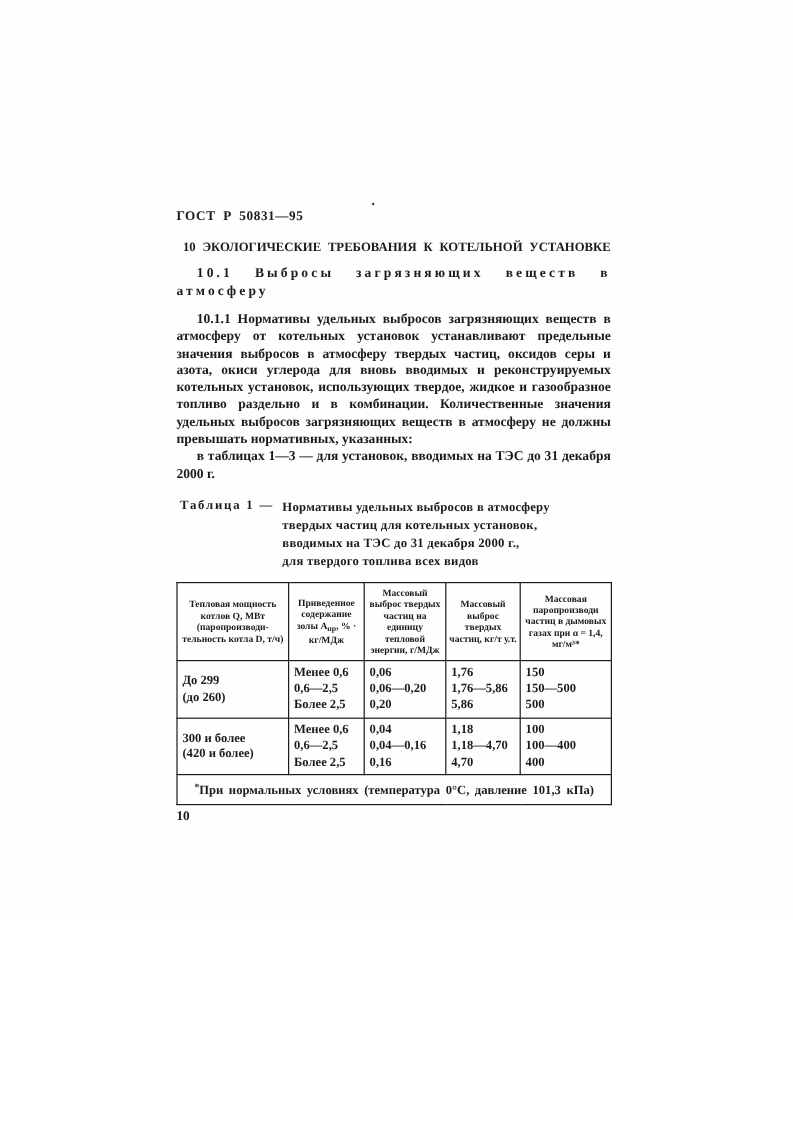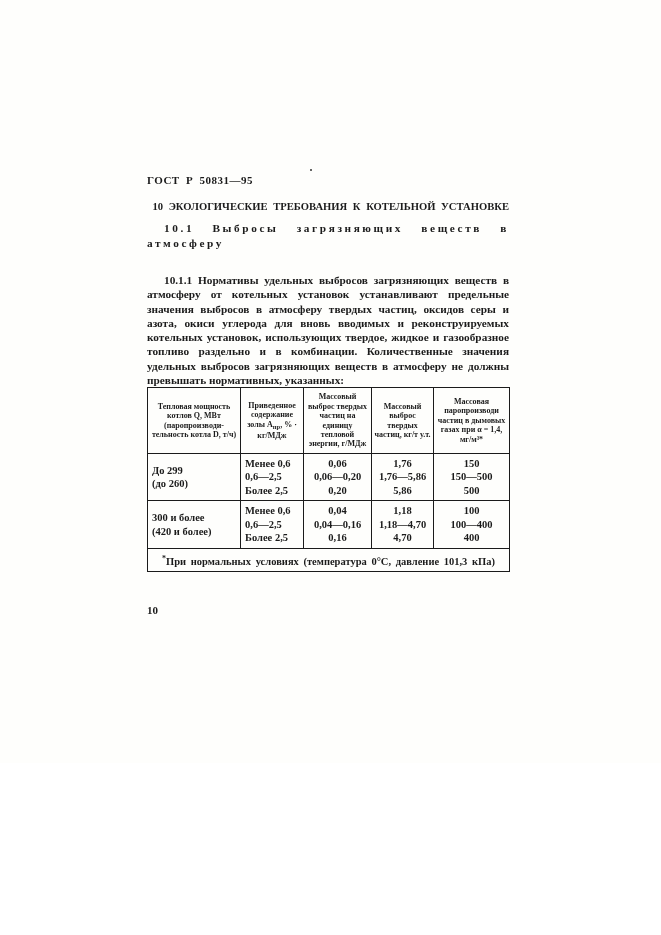--- a/index.html
+++ b/index.html
@@ -38,21 +38,21 @@
     word-spacing:3px;
     margin:11px 0 9px 0;
   }
   .sub-heading {
     font-size:11.3px; font-weight:bold;
     line-height:15px;
     letter-spacing:2.6px;
     word-spacing:5px;
     text-align:justify;
     text-indent:17px;
-    margin-bottom:22px;
+    margin-bottom:8px;
   }
   .caption {
     display:flex;
     margin:14px 0 9px 3px;
     font-size:10.6px; font-weight:bold;
   }
   .cap-label {
     letter-spacing:1.5px;
     white-space:nowrap;
     margin-right:7px;
@@ -78,33 +78,33 @@
     text-align:center;
     padding:4px 2px;
   }
   table.norm td {
     font-size:10.5px;
     line-height:13.5px;
     white-space:pre-line;
     padding:3px 4px;
   }
   td.cell-left { text-align:left; padding-left:8px; }
-  td.cell-center { text-align:center; }
+  td.cell-center { }
   td.footnote-cell {
     font-size:10.2px;
     text-align:center;
     padding:3px 6px 4px 10px;
     white-space:normal;
     word-spacing:2px;
   }
   sub { font-size:6.5px; vertical-align:-2px; }
   sup.fn-star { font-size:8px; vertical-align:4px; }
   .page-number {
     font-size:11px; font-weight:bold;
-    margin-top:32px;
+    margin-top:3px;
   }
   .speck {
     position:absolute; left:310px; top:169px;
     width:2px; height:2px; background:#333; border-radius:50%;
   }
 </style>
 </head>
 <body>
 
 <div class="page">
@@ -115,22 +115,30 @@
     <div class="doc-code">ГОСТ Р 50831—95</div>
 
 
 
     <h2 class="sec-heading">10 ЭКОЛОГИЧЕСКИЕ ТРЕБОВАНИЯ К КОТЕЛЬНОЙ УСТАНОВКЕ</h2>
 
     <h3 class="sub-heading">10.1 Выбросы загрязняющих веществ в атмосферу</h3>
 
     <p class="body">10.1.1 Нормативы удельных выбросов загрязняющих веществ в атмосферу от котельных установок устанавливают предельные значения выбросов в атмосферу твердых частиц, оксидов серы и азота, окиси углерода для вновь вводимых и реконструируемых котельных установок, использующих твердое, жидкое и газообразное топливо раздельно и в комбинации. Количественные значения удельных выбросов загрязняющих веществ в атмосферу не должны превышать нормативных, указанных:</p>
 
+    <p class="body">в таблицах 1—3 — для установок, вводимых на ТЭС до 31 декабря 2000 г.</p>
 
 
+    <div class="caption">
+      <span class="cap-label">Таблица 1 —</span>
+      <span class="cap-text">Нормативы удельных выбросов в атмосферу
+твердых частиц для котельных установок,
+вводимых на ТЭС до 31 декабря 2000 г.,
+для твердого топлива всех видов</span>
+    </div>
 
     <table class="norm">
       <colgroup>
         <col style="width:93px">
         <col style="width:63px">
         <col style="width:68px">
         <col style="width:62px">
         <col style="width:76px">
       </colgroup>
       <thead>

